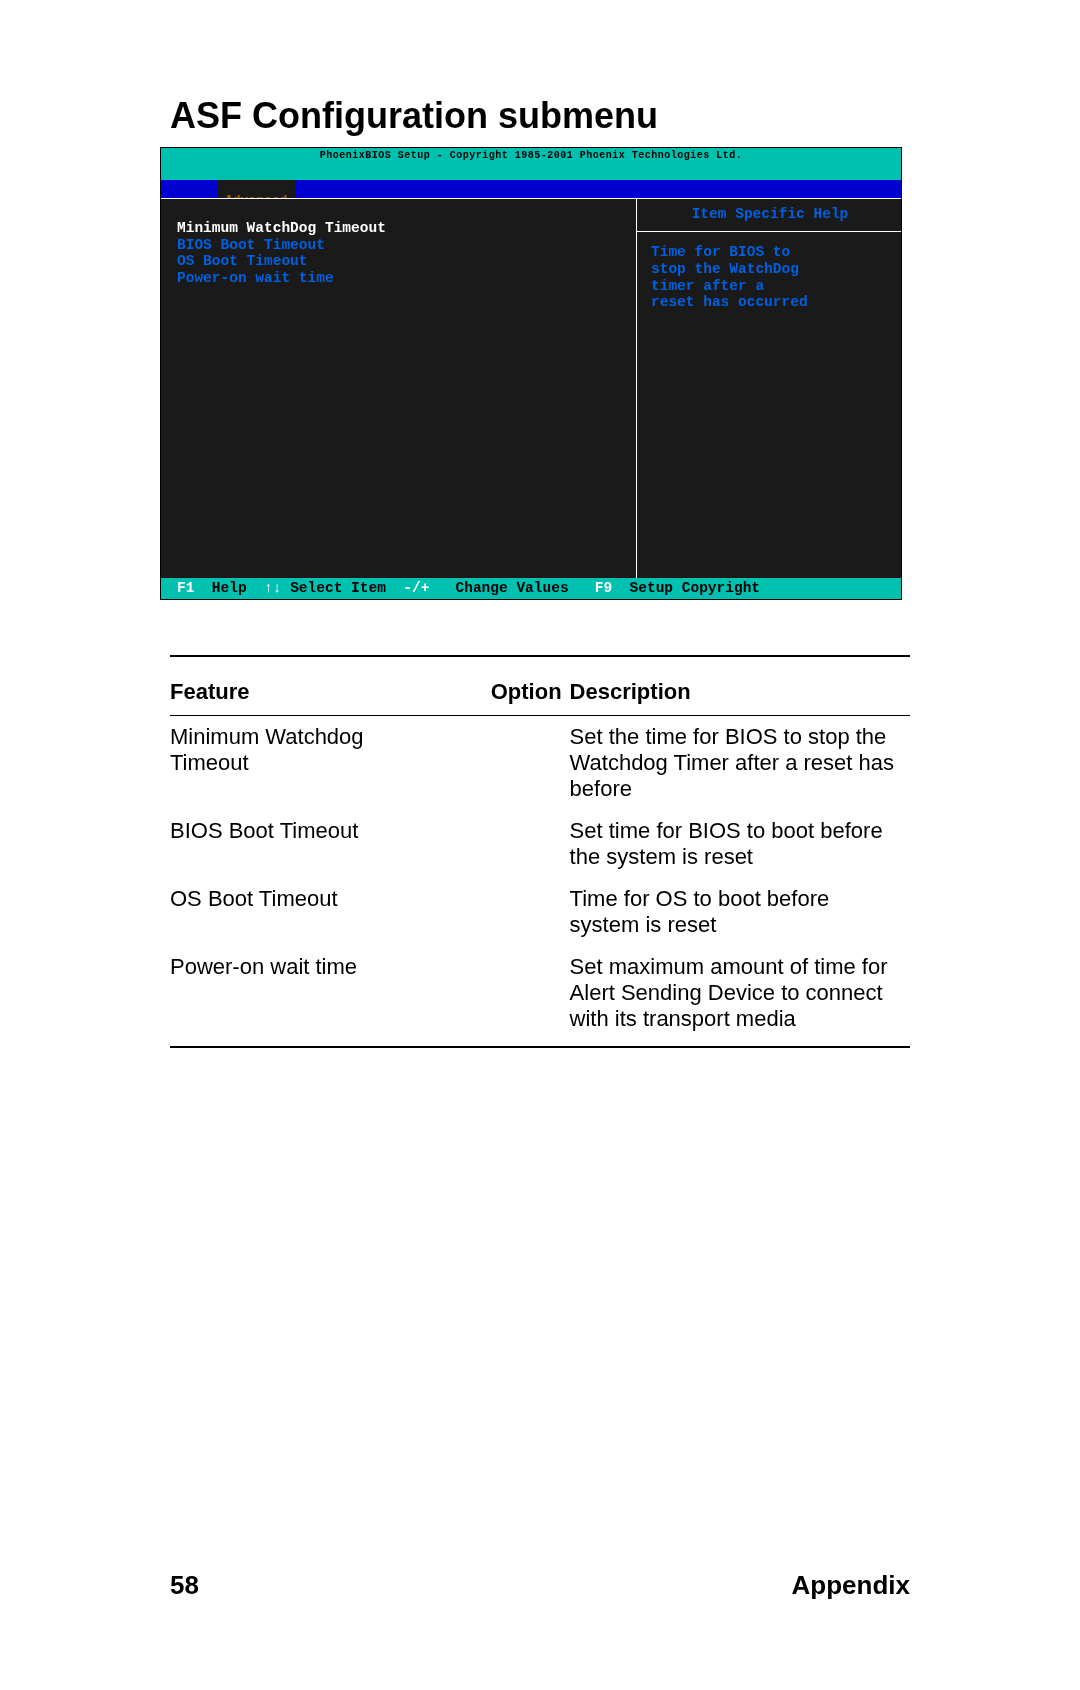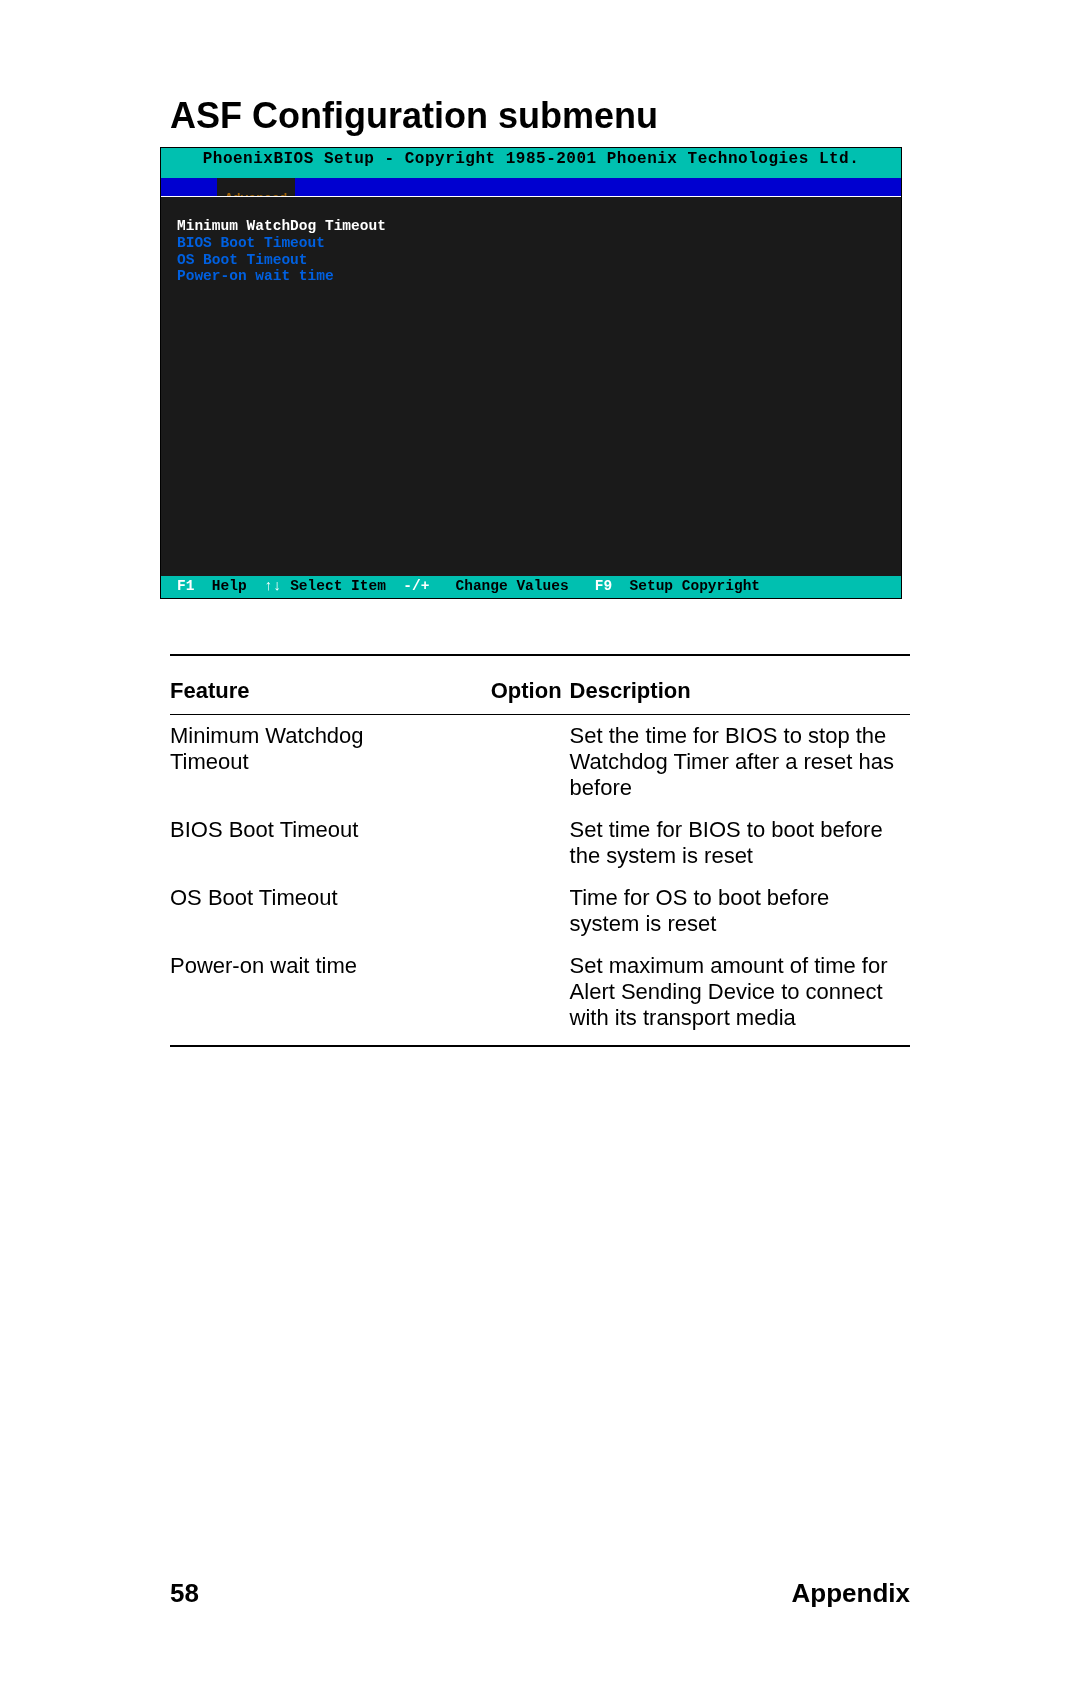--- a/index.html
+++ b/index.html
@@ -37,22 +37,22 @@
     color: #fff;
     background: #1a1a1a;
     margin-bottom: 55px;
     position: relative;
     margin-left: -10px;
   }
   .bios-titlebar {
     background: #00c0b0;
     color: #000;
     text-align: center;
-    font-size: 16px;
-    padding: 2px 0 9px 0;
+    font-size: 10px;
+    padding: 2px 0 18px 0;
     letter-spacing: 0.5px;
     line-height: 1.2;
     font-weight: bold;
   }
   .bios-tabbar {
     background: #0000d0;
     height: 18px;
     position: relative;
   }
   .bios-tab {
@@ -151,21 +151,21 @@
   .feat-table tbody tr:last-child td {
     border-bottom: 2px solid #000;
     padding-bottom: 14px;
   }
   .col-feature { width: 30%; }
   .col-option  { width: 24%; text-align: right; }
   .col-desc    { width: 46%; }
 
   .page-footer {
     position: absolute;
-    bottom: 81px;
+    bottom: 89px;
     left: 170px;
     right: 170px;
     display: flex;
     justify-content: space-between;
     font-size: 26px;
     font-weight: bold;
   }
 </style>
 </head>
 <body>
@@ -179,20 +179,28 @@
     <div class="bios-tabbar">
       <span class="bios-tab">Advanced</span>
     </div>
     <div class="bios-body">
       <div class="bios-left">
         <div class="selected">Minimum WatchDog Timeout</div>
         <div>BIOS Boot Timeout</div>
         <div>OS Boot Timeout</div>
         <div>Power-on wait time</div>
       </div>
+      <div class="bios-right">
+        <div class="bios-right-title">Item Specific Help</div>
+        <div class="bios-right-divider"></div>
+        <div class="bios-help">Time for BIOS to
+stop the WatchDog
+timer after a
+reset has occurred</div>
+      </div>
     </div>
     <div class="bios-footer">
       <div class="line"><span class="k">F1</span>  <span>Help</span>  <span class="k">↑↓</span> <span>Select Item</span>  <span class="k">-/+</span>   <span>Change Values</span>   <span class="k">F9</span>  <span>Setup Copyright</span></div>
     </div>
   </div>
 
   <table class="feat-table">
     <thead>
       <tr>
         <td class="col-feature">Feature</td>

